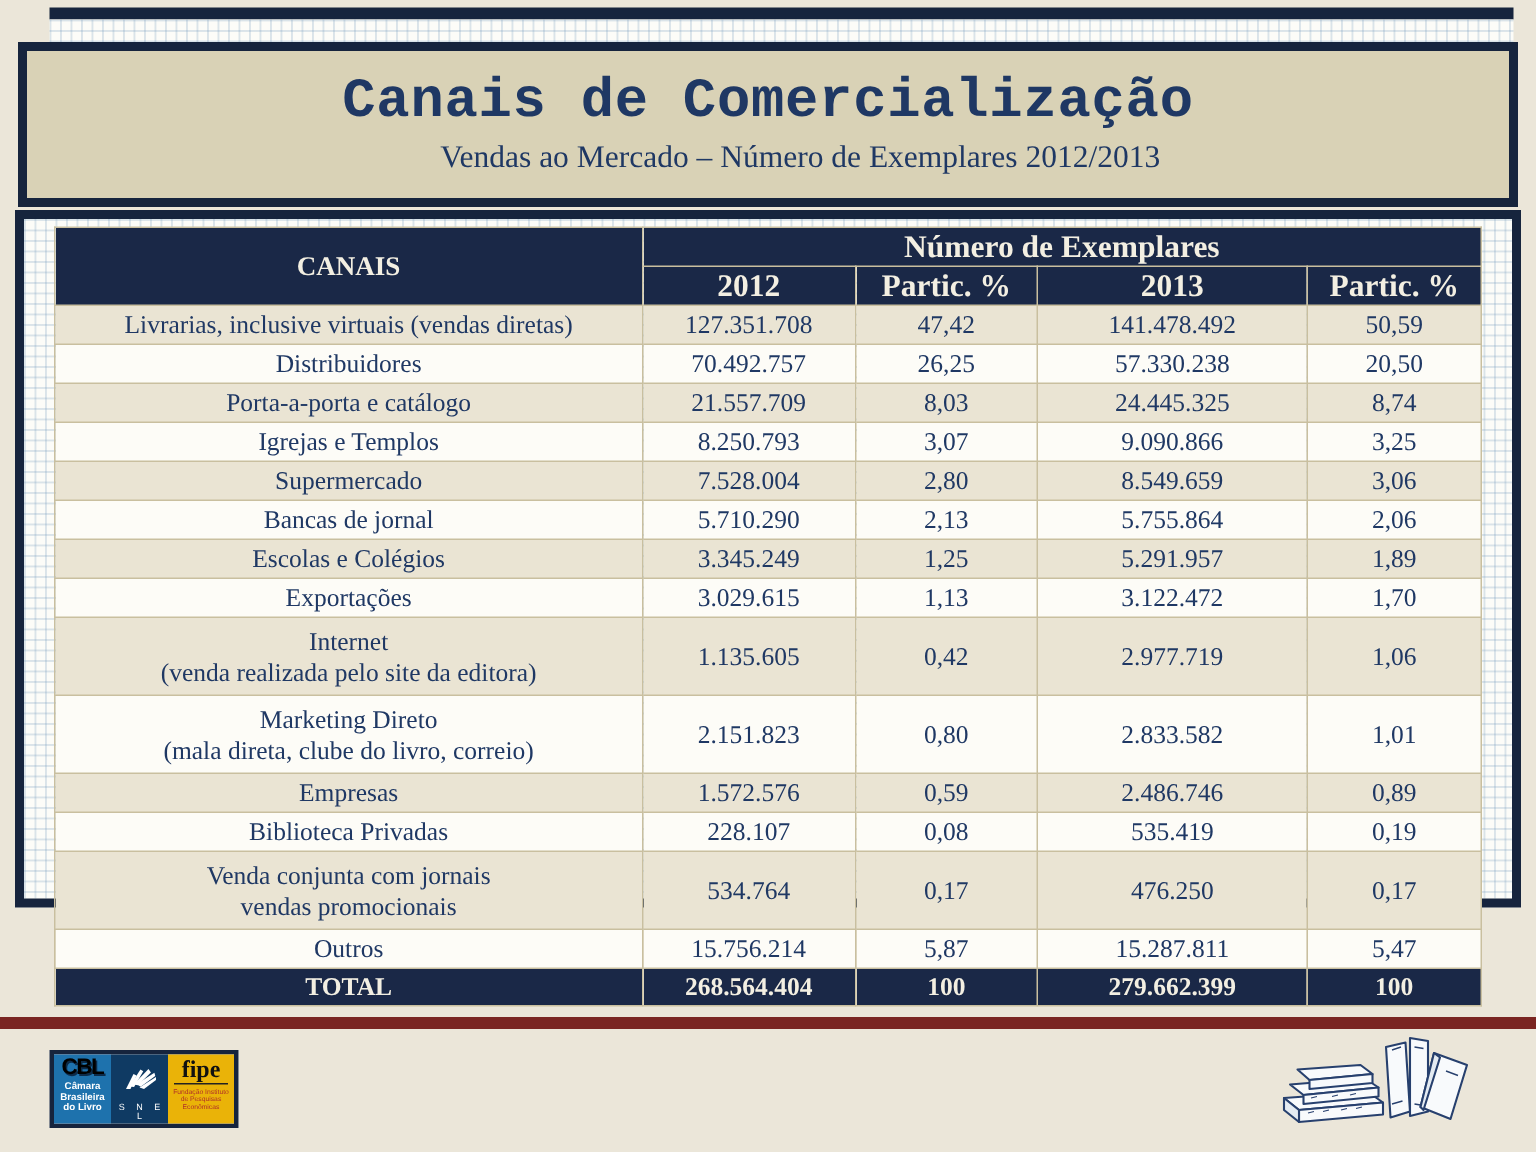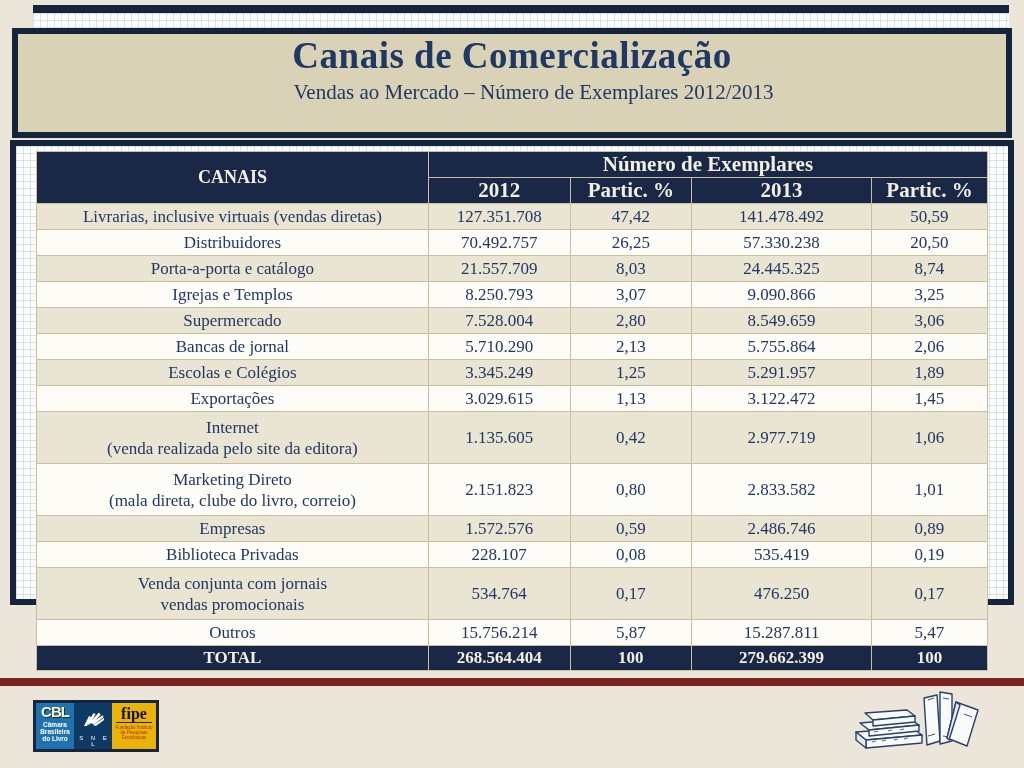--- a/index.html
+++ b/index.html
@@ -21,21 +21,21 @@
       linear-gradient(90deg, rgba(110,150,185,.24) 1px, transparent 1px);
     background-size:7px 7px;
   }
   .top-rule{position:absolute; left:33px; top:5px; width:976px; height:8px; background:var(--frame);}
   .top-band{position:absolute; left:33px; top:13px; width:976px; height:18px;}
   .title-box{
     position:absolute; left:12px; top:28px; width:1000px; height:110px;
     box-sizing:border-box; border:6px solid var(--frame); background:var(--tan);
     text-align:center;
   }
-  .title{font-size:37px; font-weight:bold; line-height:1.2; margin-top:0; letter-spacing:.5px;}
+  .title{font-size:37px; font-weight:bold; line-height:1.2; margin-top:12px; letter-spacing:.5px;font-family:Liberation Mono, monospace;}
   .subtitle{font-size:21px; font-weight:normal; margin-top:2px;padding-left:43px;}
   .main-frame{
     position:absolute; left:10px; top:140px; width:1004px; height:465px;
     box-sizing:border-box; border:6px solid var(--frame);
   }
   table.sales{
     position:absolute; left:20px; top:5px; width:952px;
     border-collapse:collapse; table-layout:fixed;
   }
   table.sales th, table.sales td{
@@ -56,21 +56,21 @@
   .maroon-rule{position:absolute; left:0; top:678px; width:1024px; height:8px; background:var(--maroon); z-index:6;}
   
   .logos{
     position:absolute; left:33px; top:700px; height:46px; display:flex;
     border:3px solid var(--frame); background:#fff; z-index:7;
   }
   .logo{box-sizing:border-box; height:100%;}
   .logo.cbl{width:38px; background:#1e72ad; text-align:center; padding-top:2px;}
   .cbl-acronym{
     font-family:"Liberation Sans", sans-serif; font-weight:bold; font-size:15px;
-    color:#fef9c3; text-shadow:1px 1px 0 #0c2b4a; line-height:14px; letter-spacing:-1px;
+    color:#000000; text-shadow:1px 1px 0 #0c2b4a; line-height:14px; letter-spacing:-1px;
   }
   .cbl-caption{
     font-family:"Liberation Sans", sans-serif; font-size:6.5px; font-weight:bold;
     color:#fff; line-height:7px; margin-top:2px; padding:0 2px;
   }
   .logo.snel{width:38px; background:#0f3a63; text-align:center; padding-top:3px;}
   .snel-label{
     font-family:"Liberation Sans", sans-serif; color:#fff; font-size:6px;
     letter-spacing:3px; margin-top:1px; padding-left:3px;
   }
@@ -167,21 +167,21 @@
             <td>3.345.249</td>
             <td>1,25</td>
             <td>5.291.957</td>
             <td>1,89</td>
           </tr>
           <tr class="r-single">
             <td>Exportações</td>
             <td>3.029.615</td>
             <td>1,13</td>
             <td>3.122.472</td>
-            <td>1,45</td>
+            <td>1,70</td>
           </tr>
           <tr class="r-double">
             <td>
               <div>Internet</div>
               <div>(venda realizada pelo site da editora)</div>
             </td>
             <td>1.135.605</td>
             <td>0,42</td>
             <td>2.977.719</td>
             <td>1,06</td>

